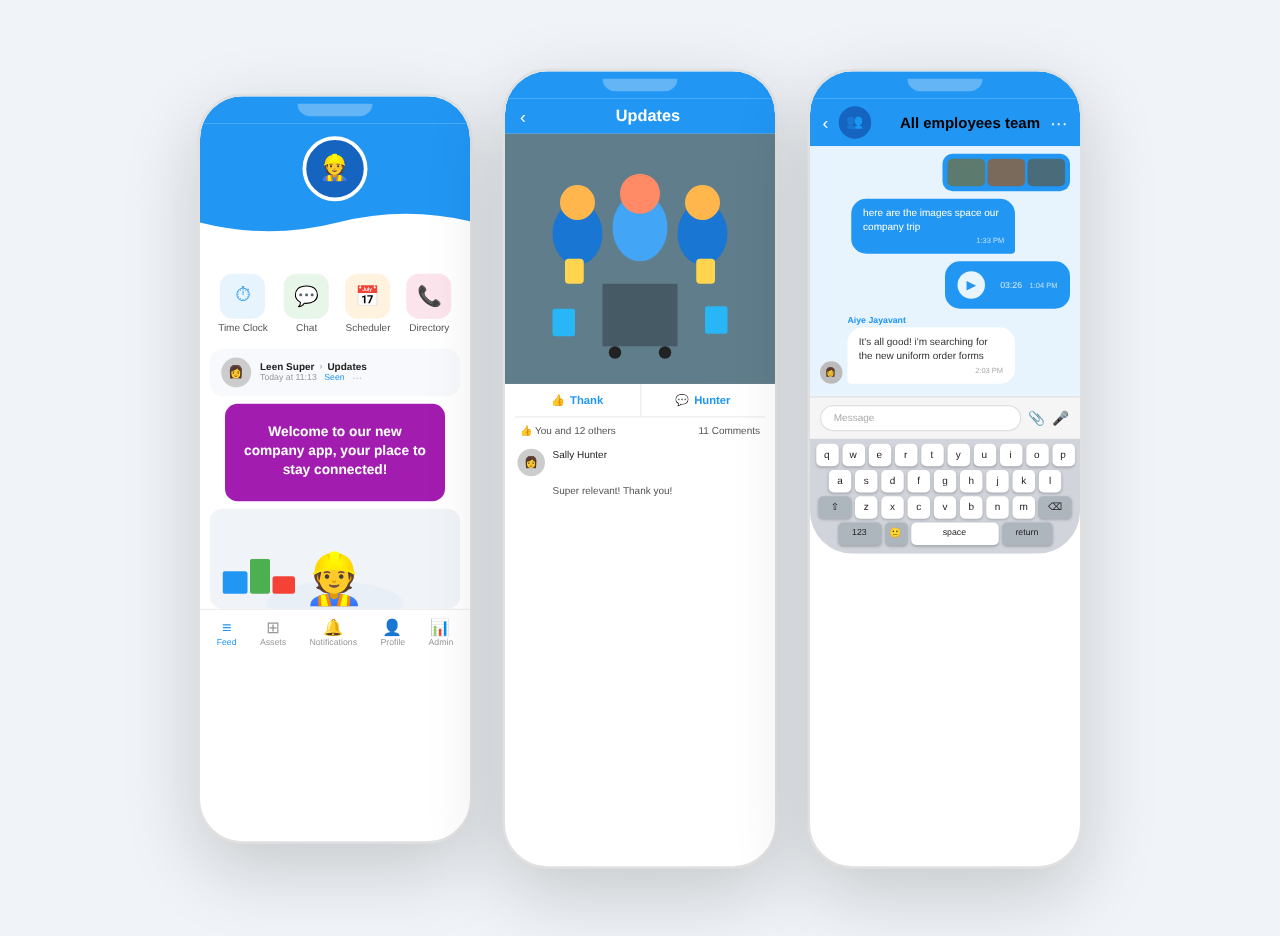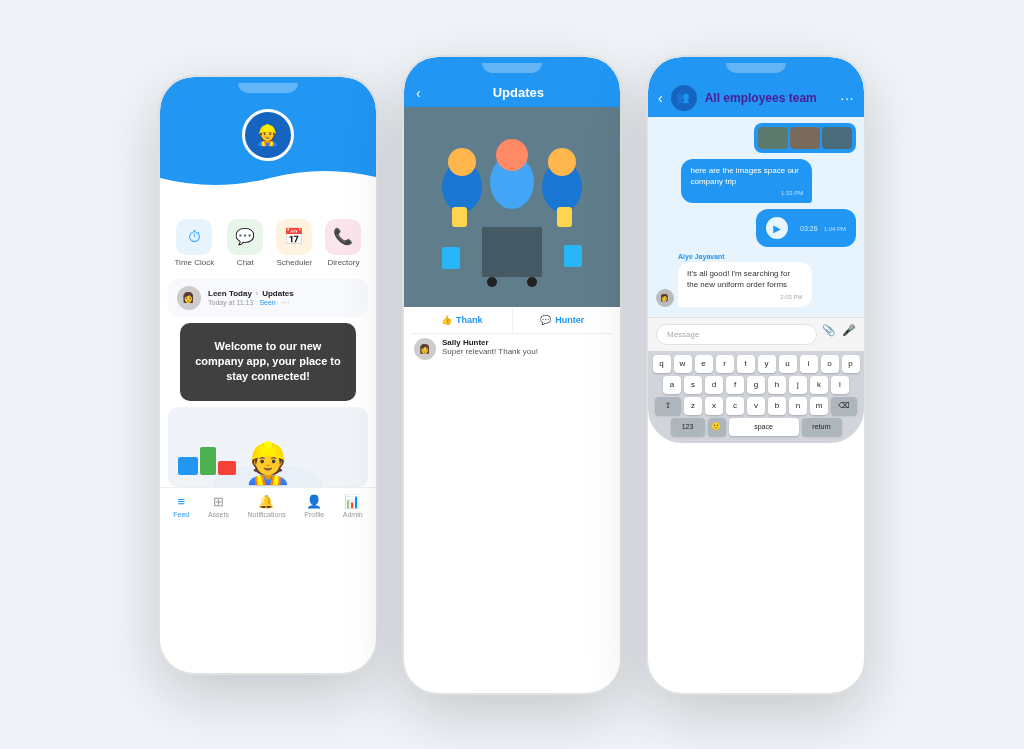--- a/index.html
+++ b/index.html
@@ -126,21 +126,21 @@
       display: flex;
       align-items: center;
       justify-content: center;
       font-size: 10px;
     }
     .p1-feed-name { font-weight: 700; color: #222; font-size: 8px; }
     .p1-feed-meta { color: #999; font-size: 7px; }
     .p1-feed-seen { color: #2196f3; font-size: 7px; }
 
     .p1-welcome {
-      background: #404040;
+      background: #a21caf;
       margin: 6px 20px;
       border-radius: 10px;
       padding: 16px 12px;
       text-align: center;
       color: #fff;
       font-size: 11px;
       font-weight: 700;
       line-height: 1.4;
     }
 
@@ -246,22 +246,22 @@
       width: 22px;
       height: 22px;
       border-radius: 50%;
       background: #ccc;
       flex-shrink: 0;
       display: flex;
       align-items: center;
       justify-content: center;
       font-size: 9px;
     }
-    .p2-comment-name { font-weight: 700; font-size: 8px; color: #222; }
-    .p2-comment-text { font-size: 8px; color: #555; }
+    .p2-comment-name { font-weight: 400; font-size: 8px; color: #222; }
+    .p2-comment-text { font-size: 8px; color: #555; margin-top: 20px; }
 
     .p2-write-comment {
       margin: 6px 8px;
       border: 1px solid #e0e0e0;
       border-radius: 20px;
       padding: 6px 12px;
       font-size: 8px;
       color: #aaa;
     }
 
@@ -278,21 +278,21 @@
       width: 26px;
       height: 26px;
       border-radius: 50%;
       background: #1565c0;
       display: flex;
       align-items: center;
       justify-content: center;
       font-size: 11px;
       color: #fff;
     }
-    .p3-title { color: #4c1d95; font-weight: 700; font-size: 12px; flex: 1; }
+    .p3-title { color: #000000; font-weight: 700; font-size: 12px; flex: 1; text-align: right; }
     .p3-more { color: #fff; font-size: 14px; }
 
     .p3-chat-area {
       background: #e8f4fd;
       padding: 6px 8px;
       display: flex;
       flex-direction: column;
       gap: 6px;
       min-height: 200px;
     }
@@ -382,20 +382,21 @@
       left: 0; top: 0;
       width: 60%;
       height: 100%;
       background: #fff;
       border-radius: 2px;
     }
 
     .p3-message-bar {
       background: #f5f5f5;
       display: flex;
+      align-items: center;
       padding: 6px 8px;
       gap: 6px;
       border-top: 1px solid #e0e0e0;
     }
     .p3-msg-input {
       flex: 1;
       background: #fff;
       border: 1px solid #e0e0e0;
       border-radius: 20px;
       padding: 5px 10px;
@@ -491,21 +492,21 @@
         <div class="p1-icon-item">
           <div class="p1-icon-circle icon-dir">📞</div>
           <span class="p1-icon-label">Directory</span>
         </div>
       </div>
 
       <div class="p1-feed-item">
         <div class="p1-feed-avatar">👩</div>
         <div>
           <div style="display:flex;gap:4px;align-items:center;">
-            <span class="p1-feed-name">Leen Today</span>
+            <span class="p1-feed-name">Leen Super</span>
             <span style="color:#999;font-size:7px;">›</span>
             <span class="p1-feed-name">Updates</span>
           </div>
           <div style="display:flex;gap:6px;align-items:center;">
             <span class="p1-feed-meta">Today at 11:13</span>
             <span class="p1-feed-seen">Seen</span>
             <span style="color:#aaa;font-size:8px;">···</span>
           </div>
         </div>
       </div>
@@ -592,20 +593,27 @@
         <div class="p2-action-btn">
           <span>👍</span>
           <span>Thank</span>
         </div>
         <div class="p2-action-btn">
           <span>💬</span>
           <span>Hunter</span>
         </div>
       </div>
 
+      <div class="p2-likes">
+        <span>
+          <span style="color:#2196f3;">👍</span>
+          <span>You and 12 others</span>
+        </span>
+        <span>11 Comments</span>
+      </div>
 
       <div class="p2-comment-item">
         <div class="p2-comment-avatar">👩</div>
         <div>
           <div class="p2-comment-name">Sally Hunter</div>
           <div class="p2-comment-text">Super relevant! Thank you!</div>
         </div>
       </div>
 
     </div>

